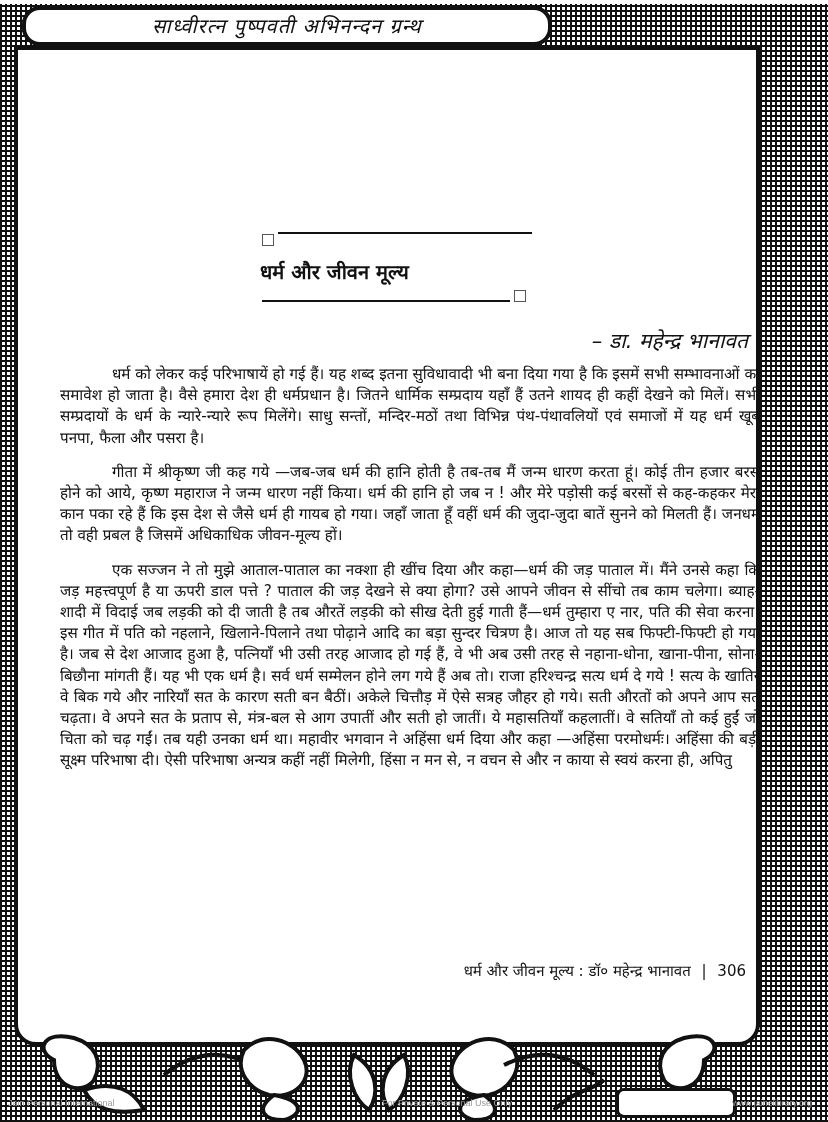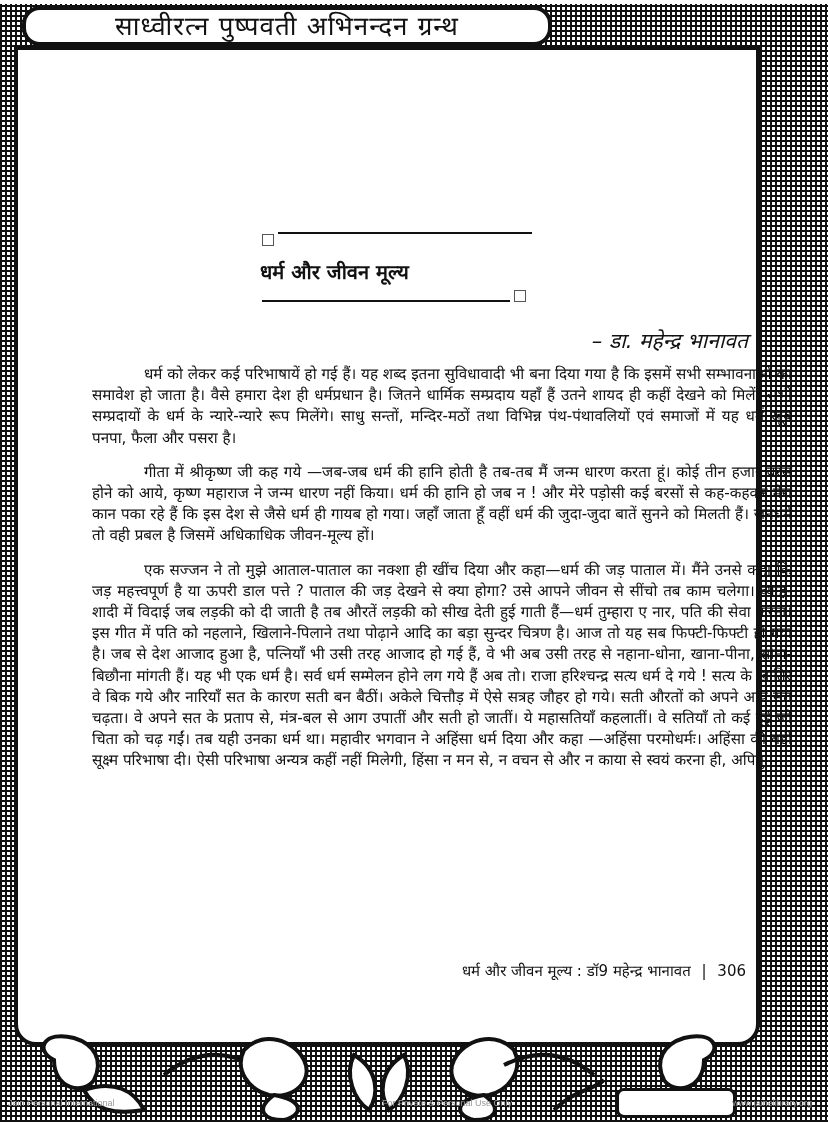--- a/index.html
+++ b/index.html
@@ -26,41 +26,40 @@
       box-sizing: border-box;
     }
     .title-banner {
       position: absolute; left: 22px; top: 6px; width: 530px; height: 40px;
       background: #fff; border: 4px solid #111; border-radius: 18px;
       box-sizing: border-box;
       display: flex; align-items: center; justify-content: center;
     }
     .title-banner span {
       font-family: "DejaVu Sans", sans-serif;
-      font-size: 26px; letter-spacing: 1px; line-height: 1;
+      font-size: 20px; font-style: italic; letter-spacing: 1px; line-height: 1;
       color: #111;
       text-align: right;
     }
     .heading-block { position: absolute; left: 262px; top: 226px; width: 270px; height: 80px; }
     .hb-box { position:absolute; width:10px; height:10px; border:1px solid #555; background:#fff; }
     .hb-line { position:absolute; height:2px; background:#111; }
     .article-title {
       position: absolute; left: 260px; top: 258px;
       font-size: 20px; font-weight: bold; color: #111;
     }
     .author {
       position: absolute; right: 80px; top: 326px;
       font-size: 21px; font-style: italic; color: #111; margin-left: 16px;
     }
     .body-text {
       position: absolute; left: 60px; top: 364px; width: 700px;
       font-family: "DejaVu Sans", sans-serif;
       font-size: 15.2px; line-height: 21.2px; color: #111;
       text-align: justify;
-      margin-left: 32px;
     }
     .body-text p { margin: 0 0 13px 0; text-indent: 52px; text-align: justify; }
     .footer-line {
       position: absolute; right: 82px; top: 960px;
       font-size: 15px; color: #111;
     }
     .ornament { position: absolute; left: 14px; top: 1020px; width: 746px; height: 102px; }
     .watermark {
       position: absolute; top: 1098px; font-family: "Liberation Sans", sans-serif;
       font-size: 9px; color: #9a9a9a;
@@ -95,21 +94,21 @@
 <div class="article-title">धर्म और जीवन मूल्य</div>
 <div class="author">– डा. महेन्द्र भानावत</div>
 
 <div class="body-text">
   <p>धर्म को लेकर कई परिभाषायें हो गई हैं। यह शब्द इतना सुविधावादी भी बना दिया गया है कि इसमें सभी सम्भावनाओं का समावेश हो जाता है। वैसे हमारा देश ही धर्मप्रधान है। जितने धार्मिक सम्प्रदाय यहाँ हैं उतने शायद ही कहीं देखने को मिलें। सभी सम्प्रदायों के धर्म के न्यारे-न्यारे रूप मिलेंगे। साधु सन्तों, मन्दिर-मठों तथा विभिन्न पंथ-पंथावलियों एवं समाजों में यह धर्म खूब पनपा, फैला और पसरा है।</p>
   <p>गीता में श्रीकृष्ण जी कह गये —जब-जब धर्म की हानि होती है तब-तब मैं जन्म धारण करता हूं। कोई तीन हजार बरस होने को आये, कृष्ण महाराज ने जन्म धारण नहीं किया। धर्म की हानि हो जब न ! और मेरे पड़ोसी कई बरसों से कह-कहकर मेरा कान पका रहे हैं कि इस देश से जैसे धर्म ही गायब हो गया। जहाँ जाता हूँ वहीं धर्म की जुदा-जुदा बातें सुनने को मिलती हैं। जनधर्म तो वही प्रबल है जिसमें अधिकाधिक जीवन-मूल्य हों।</p>
   <p>एक सज्जन ने तो मुझे आताल-पाताल का नक्शा ही खींच दिया और कहा—धर्म की जड़ पाताल में। मैंने उनसे कहा कि जड़ महत्त्वपूर्ण है या ऊपरी डाल पत्ते ? पाताल की जड़ देखने से क्या होगा? उसे आपने जीवन से सींचो तब काम चलेगा। ब्याह-शादी में विदाई जब लड़की को दी जाती है तब औरतें लड़की को सीख देती हुई गाती हैं—धर्म तुम्हारा ए नार, पति की सेवा करना। इस गीत में पति को नहलाने, खिलाने-पिलाने तथा पोढ़ाने आदि का बड़ा सुन्दर चित्रण है। आज तो यह सब फिफ्टी-फिफ्टी हो गया है। जब से देश आजाद हुआ है, पत्नियाँ भी उसी तरह आजाद हो गई हैं, वे भी अब उसी तरह से नहाना-धोना, खाना-पीना, सोना-बिछौना मांगती हैं। यह भी एक धर्म है। सर्व धर्म सम्मेलन होने लग गये हैं अब तो। राजा हरिश्चन्द्र सत्य धर्म दे गये ! सत्य के खातिर वे बिक गये और नारियाँ सत के कारण सती बन बैठीं। अकेले चित्तौड़ में ऐसे सत्रह जौहर हो गये। सती औरतों को अपने आप सत चढ़ता। वे अपने सत के प्रताप से, मंत्र-बल से आग उपातीं और सती हो जातीं। ये महासतियाँ कहलातीं। वे सतियाँ तो कई हुईं जो चिता को चढ़ गईं। तब यही उनका धर्म था। महावीर भगवान ने अहिंसा धर्म दिया और कहा —अहिंसा परमोधर्मः। अहिंसा की बड़ी सूक्ष्म परिभाषा दी। ऐसी परिभाषा अन्यत्र कहीं नहीं मिलेगी, हिंसा न मन से, न वचन से और न काया से स्वयं करना ही, अपितु</p>
 </div>
 
 <div class="footer-line">
-  <span>धर्म और जीवन मूल्य : डॉ9 महेन्द्र भानावत</span>
+  <span>धर्म और जीवन मूल्य : डॉ० महेन्द्र भानावत</span>
   <span style="margin:0 6px;">|</span>
   <span>306</span>
 </div>
 
 <svg class="ornament" viewBox="0 0 746 102">
   <g fill="#fff" stroke="#111" stroke-width="4">
     <path d="M40 40 C20 30, 30 10, 60 18 C80 24, 90 40, 80 60 C70 75, 40 70, 40 40 Z"></path>
     <path d="M70 70 C100 60, 120 70, 130 90 C100 95, 80 90, 70 70 Z"></path>
     <path d="M150 55 C180 30, 210 30, 240 45" fill="none"></path>
     <path d="M230 30 C250 10, 280 20, 290 40 C300 60, 280 80, 255 75 C235 70, 220 50, 230 30 Z"></path>

